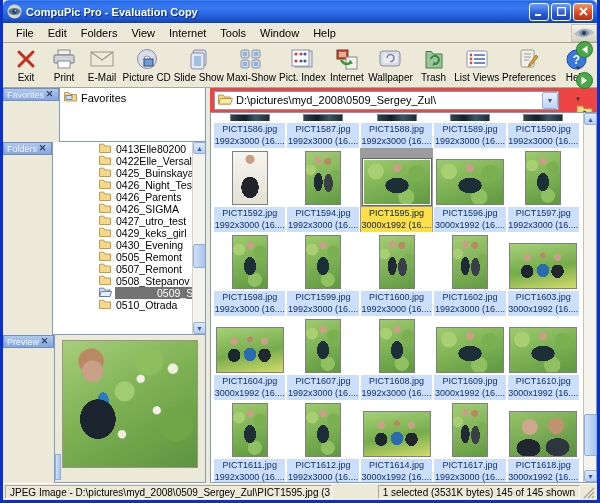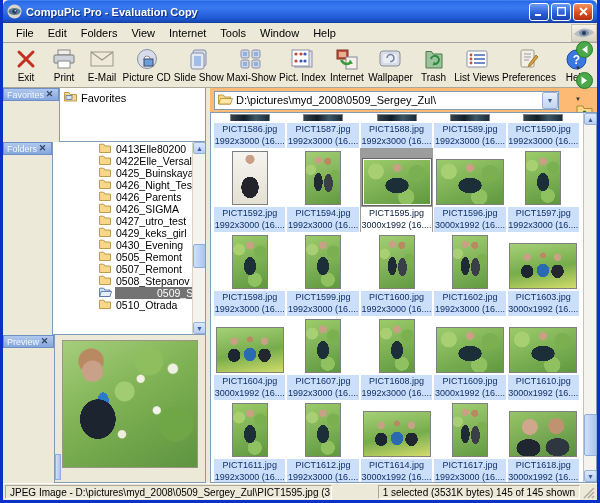--- a/index.html
+++ b/index.html
@@ -83,21 +83,21 @@
       radial-gradient(circle at 44% 74%, #f0eee2 0 3%, transparent 4%),
       radial-gradient(circle at 82% 22%, #eef0e0 0 3%, transparent 4%),
       radial-gradient(circle at 64% 16%, #8fbe5e 0 10%, transparent 11%),
       radial-gradient(circle at 84% 66%, #6fa646 0 12%, transparent 13%),
       radial-gradient(circle at 46% 40%, #a2cc74 0 9%, transparent 10%),
       linear-gradient(150deg,#a6ce7c 0%,#7fb254 45%,#5e9440 100%); }
   .preview-side-thumb { position:absolute; left:-0px; bottom:2px; width:6px; height:26px;
       background:linear-gradient(90deg,#cfe0f8,#aac4ec); border:1px solid #90aede; }
 
   
-  .addressbar { height:24px; flex:0 0 24px; display:flex; align-items:center; gap:16px; padding:2px 3px 2px 4px; background:#fdba74; }
+  .addressbar { height:24px; flex:0 0 24px; display:flex; align-items:center; gap:16px; padding:2px 3px 2px 4px; background:#ef4444; }
   .addr-combo { flex:1; height:19px; background:#fff; border:1px solid #7f9db9; display:flex; align-items:center; padding-left:3px; }
   .addr-combo .addr-text { flex:1; font-size:11px; white-space:nowrap; overflow:hidden; }
   .combo-drop { width:16px; height:17px; background:linear-gradient(180deg,#e8f0fc,#c0d4f4); border:1px solid #9ab0d8;
     border-radius:2px; display:flex; align-items:center; justify-content:center; color:#3a5a9c; font-size:7px; }
   .addr-btn { height:19px; display:flex; align-items:center; justify-content:center; padding:0 1px; }
   .drop-caret { font-size:6px; color:#333; }
 
   
   .thumb-area { flex:1; position:relative; background:#fff; border:1px solid #7f9db9; min-height:0; }
   .grid { position:absolute; inset:0 14px 0 0; overflow:hidden; padding:0 2px; }
@@ -106,21 +106,21 @@
   .thumbwrap { height:56px; display:flex; align-items:flex-end; justify-content:center; width:100%; }
   .cell.cut .thumbwrap { height:7px; }
   .photo { border:1px solid #808080; }
   .photo.portrait { width:36px; height:54px; }
   .photo.landscape { width:68px; height:46px; }
   .cell.cut .photo { width:40px; height:7px; border-bottom:none; }
   .tlabel2 { width:100%; margin-top:2px; height:25px; background:#cbdffa; text-align:center;
              font-size:9px; line-height:12px; color:#10306a; overflow:hidden; white-space:nowrap; }
   .cell.selected { background:#9c9c9c; }
   .cell.selected .photo { border-color:#fff; outline:1px solid #666; }
-  .cell.selected .tlabel2 { background:#ffffff; color:#081c40; }
+  .cell.selected .tlabel2 { background:#fde047; color:#081c40; }
 
   
   .v-dark  { background:linear-gradient(90deg,#32444e 0%,#101e28 35%,#3c5868 65%,#1a2c38 100%); }
   .v-white { background:
       radial-gradient(circle at 50% 14%, #c99f86 0 9%, transparent 10%),
       radial-gradient(ellipse 42% 34% at 50% 68%, #23232b 0 60%, transparent 61%),
       linear-gradient(180deg,#f6f4ef,#e4e0d4); }
   .v-green { background:
       radial-gradient(circle at 50% 18%, #c99f86 0 8%, transparent 9%),
       radial-gradient(ellipse 30% 30% at 50% 58%, #1c2e38 0 58%, transparent 59%),

